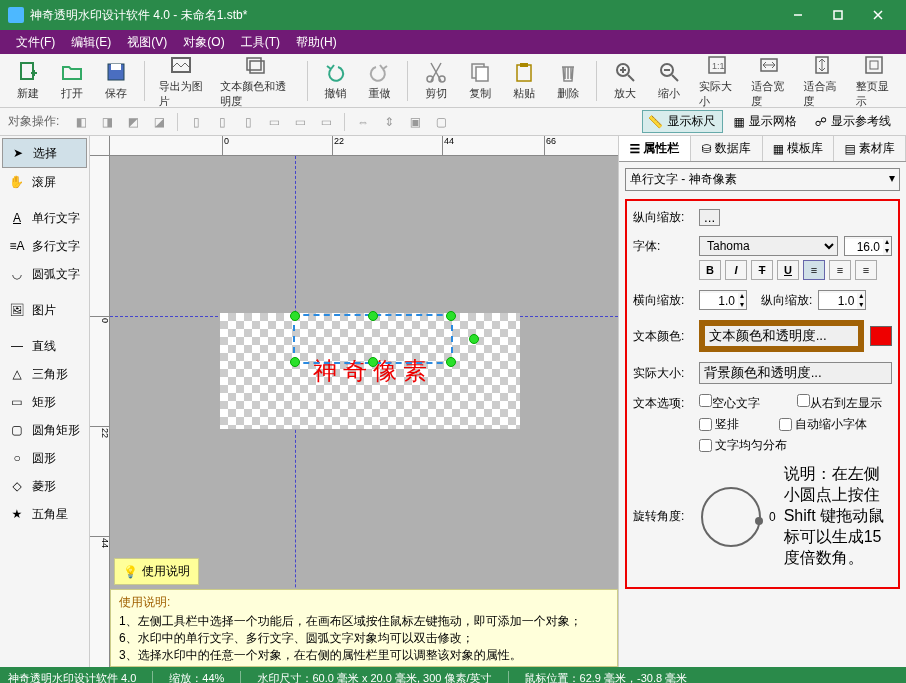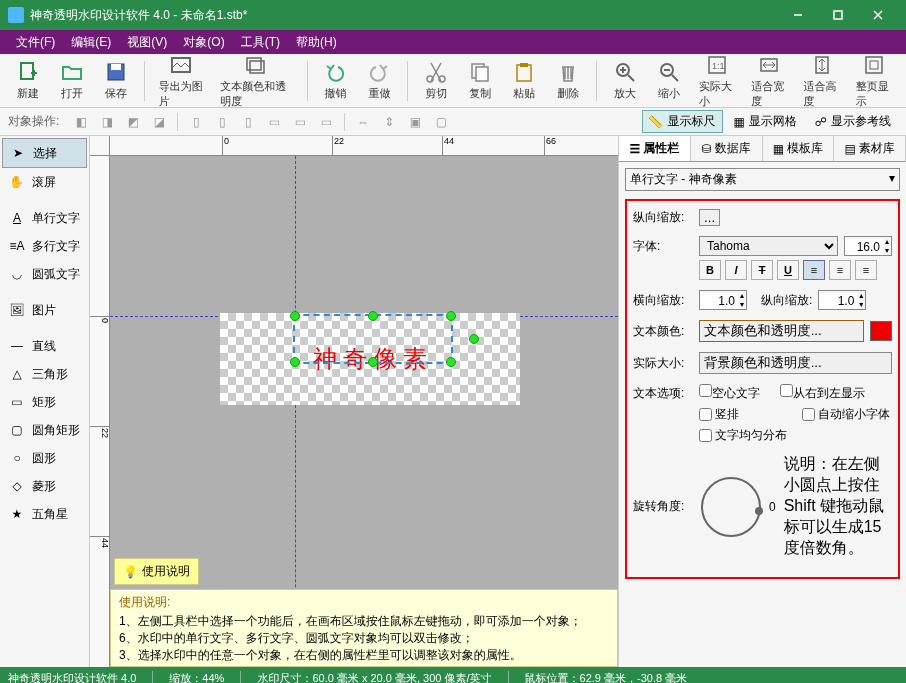--- a/index.html
+++ b/index.html
@@ -36,21 +36,21 @@
 
 .canvas-area { flex: 1; position: relative; background: #b0b0b0; }
 .ruler-h { position: absolute; top: 0; left: 20px; right: 0; height: 20px; background: #f8f8f8; border-bottom: 1px solid #888; overflow:hidden;}
 .ruler-v { position: absolute; top: 20px; left: 0; bottom: 0; width: 20px; background: #f8f8f8; border-right: 1px solid #888; overflow:hidden;}
 .ruler-corner { position: absolute; top: 0; left: 0; width: 20px; height: 20px; background: #f8f8f8; border-right: 1px solid #888; border-bottom: 1px solid #888; }
 .ruler-h .tick { position:absolute; top:0; height:20px; border-left:1px solid #888; font-size:9px; padding-left:1px;}
 .ruler-v .tick { position:absolute; left:0; width:20px; border-top:1px solid #888; font-size:9px; writing-mode:vertical-rl; padding-top:1px;}
 .canvas-inner { position: absolute; top: 20px; left: 20px; right: 0; bottom: 0; background: #b0b0b0; }
 .guide-h { position:absolute; left:0; right:0; height:0; border-top:1px dashed #44c; }
 .guide-v { position:absolute; top:0; bottom:0; width:0; border-left:1px dashed #44c; }
-.wm-obj { position: absolute; left: 110px; top: 157px; width: 300px; height: 92px;
+.wm-obj { position: absolute; left: 110px; top: 157px; width: 300px; height: 116px;
   background-image: linear-gradient(45deg,#ccc 25%,transparent 25%),linear-gradient(-45deg,#ccc 25%,transparent 25%),linear-gradient(45deg,transparent 75%,#ccc 75%),linear-gradient(-45deg,transparent 75%,#ccc 75%);
   background-size: 16px 16px; background-position:0 0,0 8px,8px -8px,-8px 0; background-color: #fff;
   display:flex; align-items:center; justify-content:center;text-align:center; }
 .wm-text { color: #e00; font-size: 24px; font-family: "SimSun", serif; }
 .sel-box { position:absolute; left:183px; top:158px; width:160px; height:50px; border:2px dashed #2a8ae0; }
 .handle { position:absolute; width:10px; height:10px; background:#2ae02a; border:1px solid #0a0; border-radius:50%; margin:-5px; }
 
 .annot { position:absolute; left:260px; top:100px; color:#e00; font-size:16px; display:flex; align-items:center;}
 .annot svg { margin-left:4px; }
 
@@ -69,21 +69,21 @@
 .prow .plbl { width:60px; }
 .prow input,.prow select { border:1px solid #888; padding:1px 3px; font-size:12px;}
 .prow .wide { flex:1; }
 .dots-btn { border:1px solid #888; padding:0 4px; }
 .num-spin { display:flex; align-items:flex-end; border:1px solid #888;}
 .num-spin input{border:none; width:38px; text-align:right;}
 .fmt-row { display:flex; gap:4px; margin-left:66px; margin-top:-6px; margin-bottom:10px;}
 .fmt-btn { width:22px; height:20px; border:1px solid #aaa; display:flex; align-items:center; justify-content:center; cursor:pointer; font-weight:bold; font-size:11px;}
 .fmt-btn.active { background:#d0e0e8; border-color:#66a;}
 .color-sw { width:22px; height:20px; border:1px solid #666;}
-.chk-row { display:flex; flex-wrap:wrap; gap:4px 29px; margin-left:66px; margin-bottom:10px;}
+.chk-row { display:flex; flex-wrap:wrap; gap:4px 6px; margin-left:66px; margin-bottom:10px;}
 .chk-row label { display:flex; align-items:center; gap:3px; font-size:12px;}
 .rot-row { display:flex; align-items:center; gap:8px;}
 .rot-dial { width:60px; height:60px; border:2px solid #666; border-radius:50%; position:relative;}
 .rot-dial .dot{position:absolute; right:-4px; top:28px; width:8px; height:8px; background:#666; border-radius:50%;}
 .rot-hint { font-size:16px; flex:1;}
 
 .statusbar { background:#2a8a4a; height:22px; display:flex; align-items:center; color:#fff; padding:0 8px; font-size:11px; gap:16px;}
 .statusbar .sb-sep{width:1px; height:14px; background:rgba(255,255,255,.4);}
 </style>
 </head>
@@ -465,31 +465,31 @@
               <span style="font-size:8px;padding:0 2px">▴<br>▾</span>
             </div>
           <span style="margin-left:8px">纵向缩放:</span>
           <div class="num-spin">
               <input value="1.0" style="">
               <span style="font-size:8px;padding:0 2px">▴<br>▾</span>
             </div>
         </div>
         <div class="prow">
           <span class="plbl">文本颜色:</span>
-          <button class="wide" style="text-align:left;border:1px solid #a16207;padding:1px 4px">文本颜色和透明度...</button>
+          <button class="wide" style="text-align:left;border:6px solid #a16207;padding:1px 4px">文本颜色和透明度...</button>
           <div class="color-sw" style="background:#e00"></div>
         </div>
         <div class="prow">
           <span class="plbl">实际大小:</span>
           <button class="wide" style="text-align:left;border:1px solid #888;padding:1px 4px">背景颜色和透明度...</button>
         </div>
         <div class="prow" style="margin-bottom:4px">
           <span class="plbl">文本选项:</span>
           <label><input type="checkbox" style=""><span>空心文字</span></label>
-          <label style="margin-left:14px"><input type="checkbox" style=""><span>从右到左显示</span></label>
+          <label style="margin-left:31px"><input type="checkbox" style=""><span>从右到左显示</span></label>
         </div>
         <div class="chk-row">
           <label>
               <input type="checkbox" style="">
               <span>竖排</span>
             </label>
           <label style="margin-left:34px">
               <input type="checkbox" style="">
               <span>自动缩小字体</span>
             </label>

